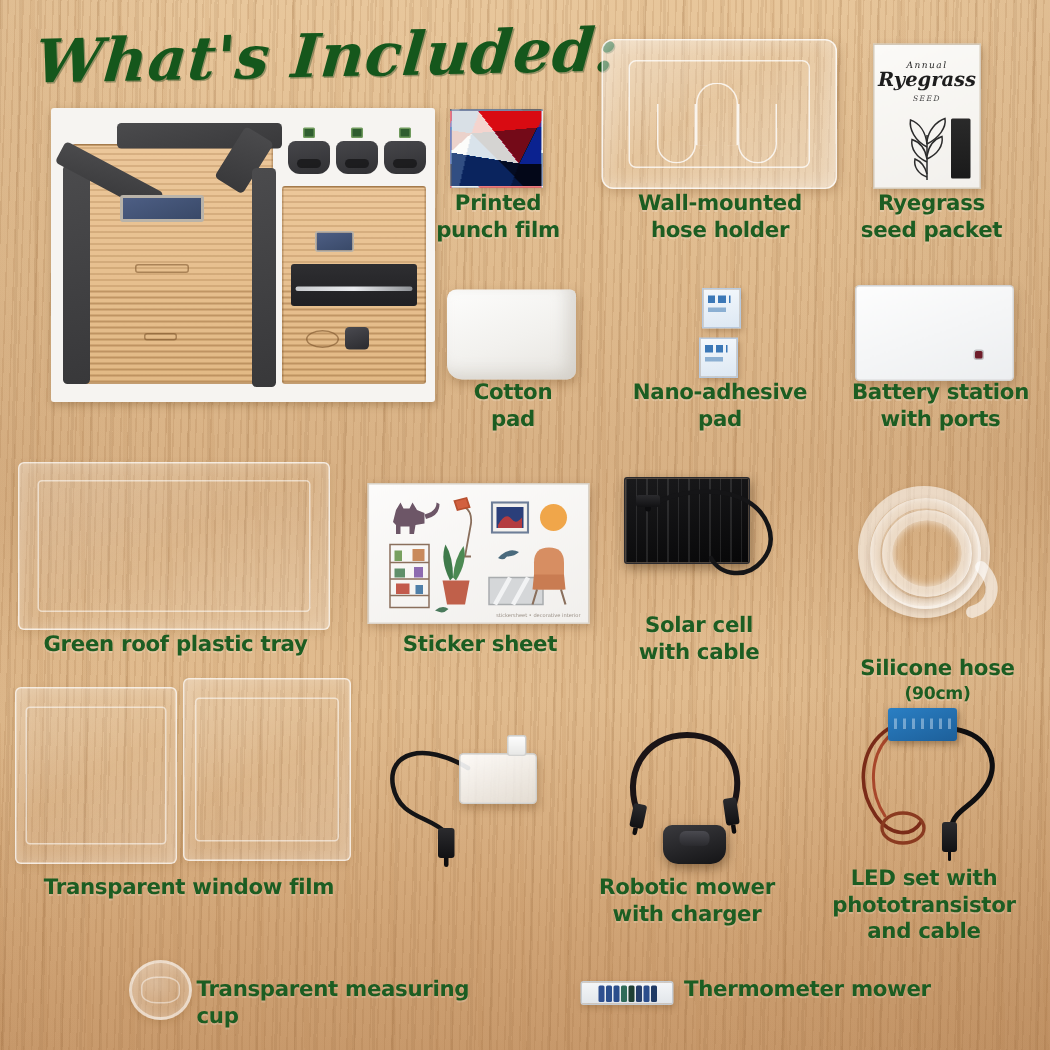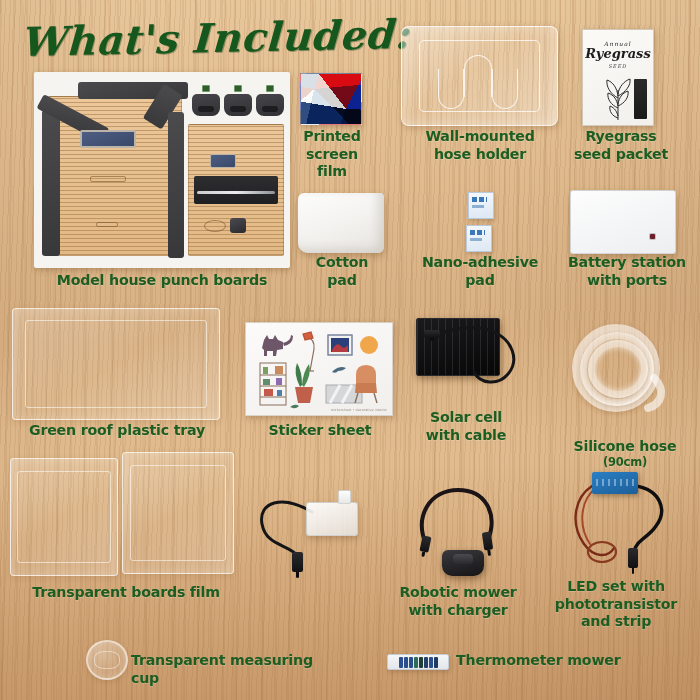--- a/index.html
+++ b/index.html
@@ -349,25 +349,24 @@
     <div class="tiledot" style="left:168px; top:13px;"></div>
     <div class="tiledot" style="left:200px; top:13px;"></div>
     <div class="tiledot" style="left:232px; top:13px;"></div>
 
     <div class="wood-panel" style="left:154px; top:52px; width:96px; height:132px;"></div>
     <div class="window-blue" style="left:176px; top:82px; width:26px; height:14px; border-width:1px;"></div>
     <div class="strip-dark" style="left:160px; top:104px; width:84px; height:28px;"></div>
     <div style="position:absolute;left:170px;top:148px;width:22px;height:12px;border:1px solid rgba(120,80,40,.6);border-radius:50%;"></div>
     <div style="position:absolute;left:196px;top:146px;width:16px;height:15px;background:linear-gradient(160deg,#4a4a50,#2b2b2f);border-radius:3px;"></div>
   </div>
-  <div class="cap" style="left:14px; top:272px; width:296px;">Model house punch boards</div>
 
   <div class="item screenfilm" style="left:300px; top:73px; width:62px; height:52px;"></div>
   <div class="cap" style="left:290px; top:128px; width:84px;">Printed
-screen film</div>
+punch film</div>
 
   <div class="item clear-blister" style="left:401px; top:26px; width:157px; height:100px;">
     <div class="blister-inner"></div>
     <div class="wave" style="left:36px; top:42px; width:26px; height:40px;"></div>
     <div class="wave up" style="left:62px; top:28px; width:28px; height:42px;"></div>
     <div class="wave" style="left:90px; top:42px; width:26px; height:40px;"></div>
   </div>
   <div class="cap" style="left:396px; top:128px; width:168px;">Wall-mounted
 hose holder</div>
 
@@ -496,21 +495,21 @@
   </div>
 
   <div style="position:absolute; left:10px; top:452px; width:226px; height:128px;">
     <div class="clear-flat" style="position:absolute; left:0; top:6px; width:108px; height:118px;">
       <div class="lip"></div>
     </div>
     <div class="clear-flat" style="position:absolute; left:112px; top:0px; width:112px; height:122px;">
       <div class="lip"></div>
     </div>
   </div>
-  <div class="cap" style="left:16px; top:584px; width:220px;">Transparent boards film</div>
+  <div class="cap" style="left:16px; top:584px; width:220px;">Transparent window film</div>
 
   <div style="position:absolute; left:252px; top:468px; width:116px; height:108px;">
     <svg class="cable" width="116" height="108" viewBox="0 0 116 108">
       <path d="M60 44 C30 26 6 34 10 56 C14 78 36 76 46 88" stroke="#141416" stroke-width="3" fill="none" stroke-linecap="round"></path>
     </svg>
     <div class="pump-body" style="left:54px; top:34px; width:52px; height:34px;"></div>
     <div class="pump-nozzle" style="left:86px; top:22px; width:13px; height:14px;"></div>
     <div class="plug" style="left:40px; top:84px; width:11px; height:20px;"></div>
   </div>
 
@@ -530,21 +529,21 @@
       <path d="M48 34 C30 46 26 72 40 92 C50 106 64 106 70 96" stroke="#7a2b18" stroke-width="2.4" fill="none" stroke-linecap="round"></path>
       <path d="M52 36 C36 48 34 74 46 92" stroke="#a8472b" stroke-width="2" fill="none" stroke-linecap="round"></path>
       <path d="M92 34 C116 38 124 58 112 74 C104 86 92 88 90 100" stroke="#0f0f11" stroke-width="3.4" fill="none" stroke-linecap="round"></path>
       <ellipse cx="58" cy="100" rx="14" ry="10" fill="none" stroke="#8a3a20" stroke-width="2.2"></ellipse>
     </svg>
     <div class="pcb" style="left:48px; top:20px; width:46px; height:22px;"></div>
     <div class="plug" style="left:84px; top:96px; width:10px; height:20px;"></div>
   </div>
   <div class="cap" style="left:540px; top:578px; width:152px;">LED set with
 phototransistor
-and strip</div>
+and cable</div>
 
   <div class="item cup" style="left:86px; top:640px; width:42px; height:40px;">
     <div class="rings"></div>
   </div>
   <div class="cap" style="left:131px; top:652px; width:200px; text-align:left;">Transparent measuring cup</div>
 
   <div class="item thermo" style="left:387px; top:654px; width:62px; height:16px;">
     <i style="background:#2e4f8f"></i>
       <i style="background:#2b4e8c"></i>
       <i style="background:#2b4e8c"></i>

